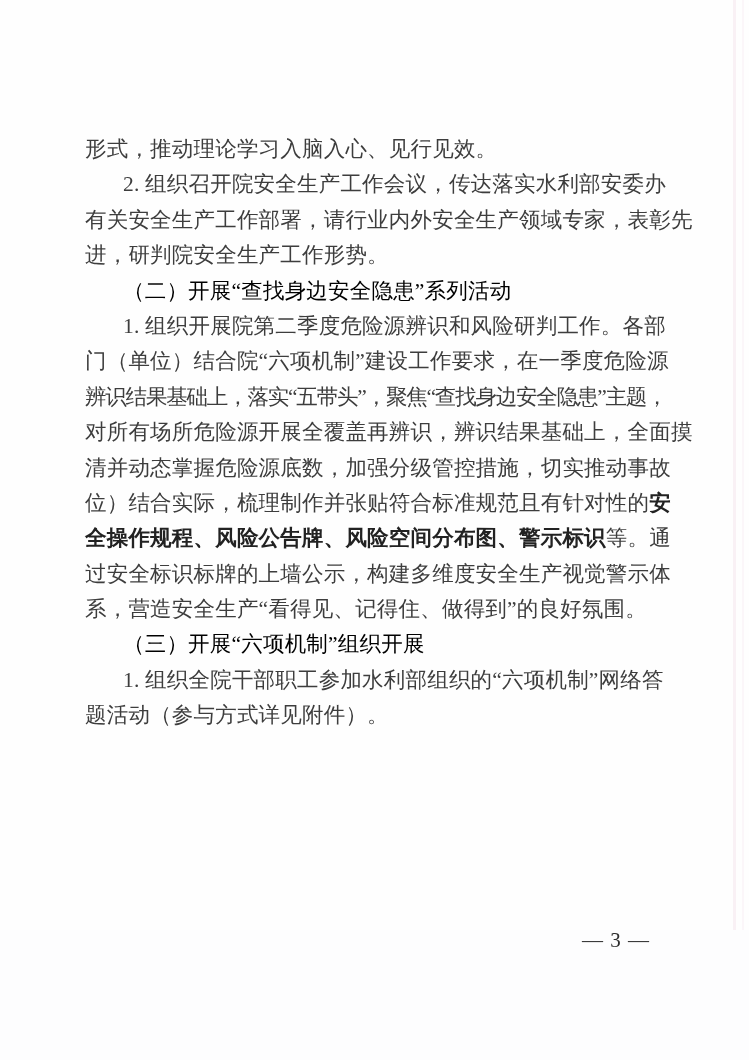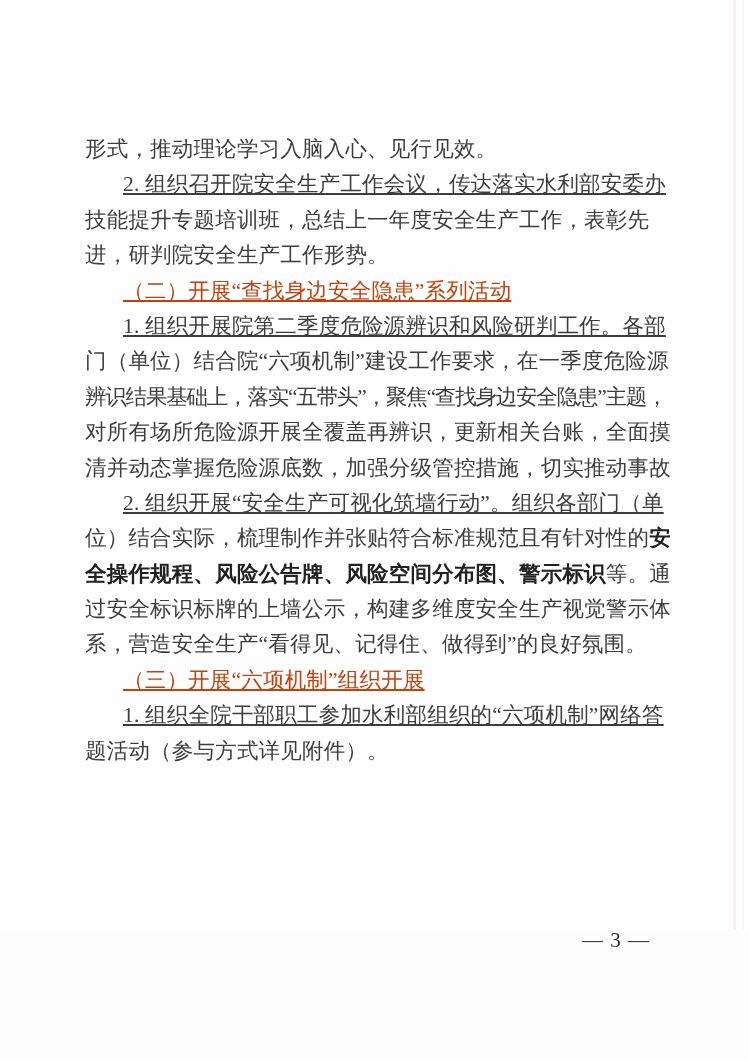--- a/index.html
+++ b/index.html
@@ -44,27 +44,26 @@
   .line {
     height: 35.4px;
     line-height: 35.4px;
     font-size: 21.5px;
     color: #3d3d3d;
     white-space: nowrap;
     letter-spacing: 0.2px;
   }
   .line.indent {
     padding-left: 38px;
-    text-decoration: underline;
   }
   .line.tight {
     letter-spacing: -1.2px;
   }
   .line.heading {
-    color: #c2410c;
+    color: #000000;
   }
   .run.bold {
     font-weight: 700;
     color: #222222;
   }
   .page-number {
     position: absolute;
     top: 927px;
     right: 99px;
     font-size: 21px;
@@ -77,29 +76,28 @@
 </head>
 <body>
 
 <div class="page">
   <div class="scan-line-a"></div>
   <div class="scan-line-b"></div>
 
   <div class="doc-body" id="doc-lines">
       <div class="line"><span class="run">形式，推动理论学习入脑入心、见行见效。</span></div>
       <div class="line indent"><span class="run">2. 组织召开院安全生产工作会议，传达落实水利部安委办</span></div>
-      <div class="line"><span class="run">技能提升专题培训班，总结上一年度安全生产工作，表彰先</span></div>
+      <div class="line"><span class="run">有关安全生产工作部署，请行业内外安全生产领域专家，表彰先</span></div>
       <div class="line"><span class="run">进，研判院安全生产工作形势。</span></div>
       <div class="line indent heading"><span class="run">（二）开展“查找身边安全隐患”系列活动</span></div>
       <div class="line indent"><span class="run">1. 组织开展院第二季度危险源辨识和风险研判工作。各部</span></div>
       <div class="line"><span class="run">门（单位）结合院“六项机制”建设工作要求，在一季度危险源</span></div>
       <div class="line tight"><span class="run">辨识结果基础上，落实“五带头”，聚焦“查找身边安全隐患”主题，</span></div>
-      <div class="line"><span class="run">对所有场所危险源开展全覆盖再辨识，更新相关台账，全面摸</span></div>
+      <div class="line"><span class="run">对所有场所危险源开展全覆盖再辨识，辨识结果基础上，全面摸</span></div>
       <div class="line"><span class="run">清并动态掌握危险源底数，加强分级管控措施，切实推动事故</span></div>
-      <div class="line indent"><span class="run">2. 组织开展“安全生产可视化筑墙行动”。组织各部门（单</span></div>
       <div class="line"><span class="run">位）结合实际，梳理制作并张贴符合标准规范且有针对性的</span><span class="run bold">安</span></div>
       <div class="line"><span class="run bold">全操作规程、风险公告牌、风险空间分布图、警示标识</span><span class="run">等。通</span></div>
       <div class="line"><span class="run">过安全标识标牌的上墙公示，构建多维度安全生产视觉警示体</span></div>
       <div class="line"><span class="run">系，营造安全生产“看得见、记得住、做得到”的良好氛围。</span></div>
       <div class="line indent heading"><span class="run">（三）开展“六项机制”组织开展</span></div>
       <div class="line indent"><span class="run">1. 组织全院干部职工参加水利部组织的“六项机制”网络答</span></div>
       <div class="line"><span class="run">题活动（参与方式详见附件）。</span></div>
     </div>
 
   <div class="page-number">— 3 —</div>

